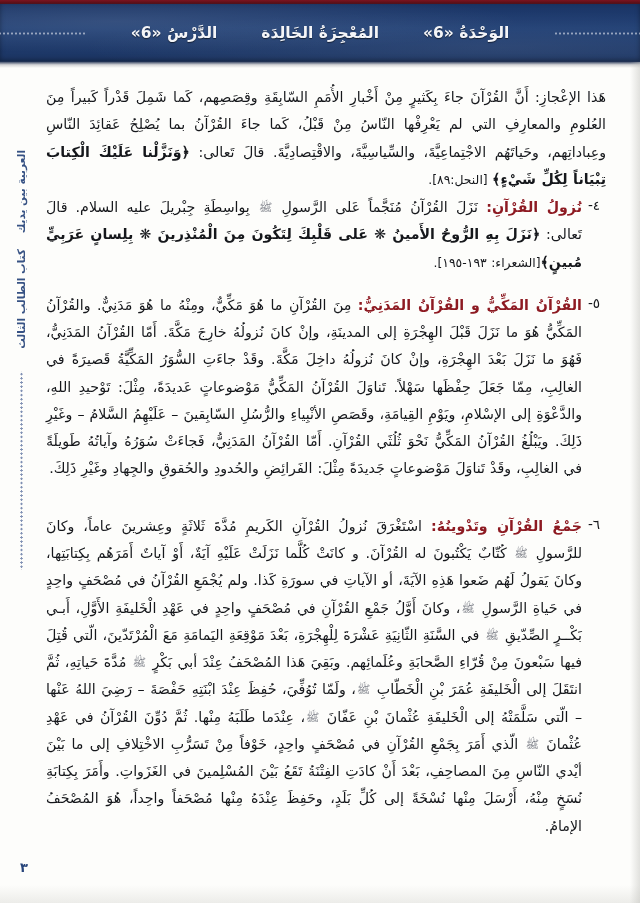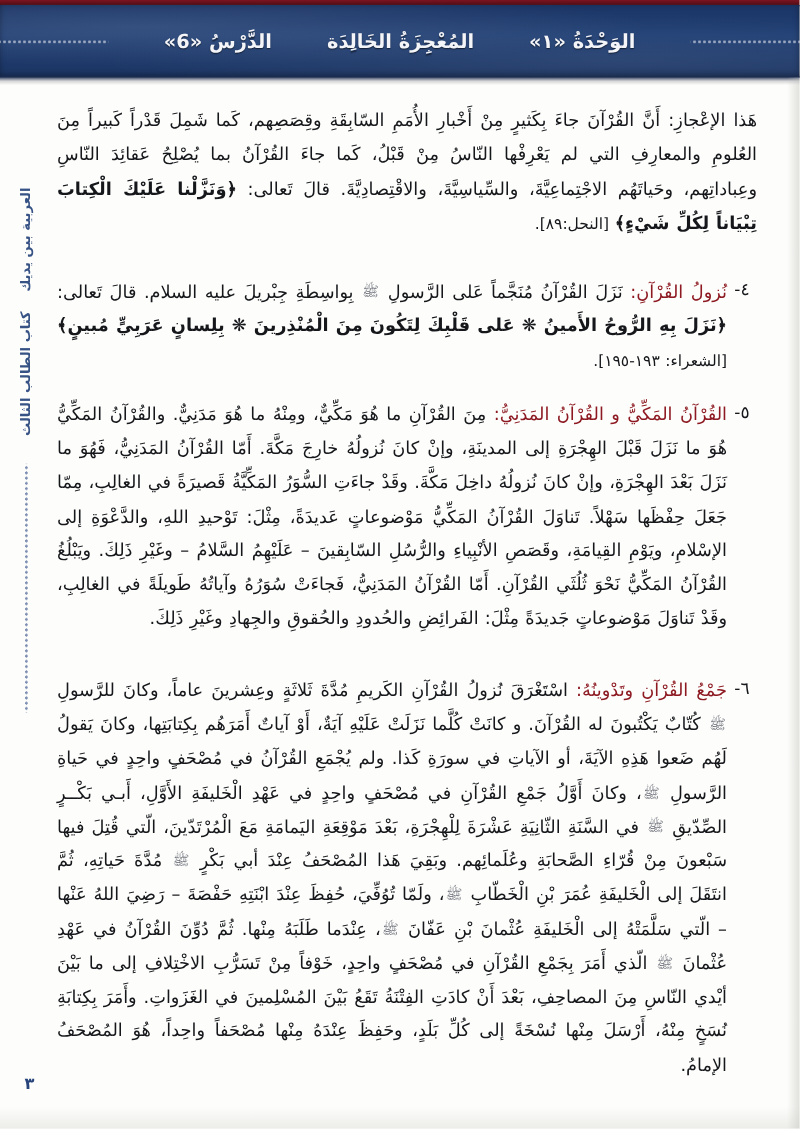--- a/index.html
+++ b/index.html
@@ -108,21 +108,21 @@
     top: 84px;
     right: 34px;
     left: 46px;
     color: #15171b;
   }
   .para {
     font-size: 14.2px;
     line-height: 1.92;
     text-align: justify;
     text-justify: inter-word;
-    margin: 0 0 28px 0;
+    margin: 0 0 1px 0;
     word-spacing: 0.5px;
   }
   .verse { font-weight: bold; }
   .ref { font-size: 12.4px; }
 
   
   .item {
     display: flex;
     flex-direction: row;
     align-items: flex-start;
@@ -139,21 +139,21 @@
   .item-body {
     flex: 1 1 auto;
     font-size: 14.2px;
     line-height: 1.92;
     text-align: justify;
     text-justify: inter-word;
     word-spacing: 0.5px;
   }
   .lead {
     color: #8d1a22;
-    font-weight: normal;
+    font-weight: bold;
     margin-top: 32px;
   }
   .honorific {
     display: inline-block;
     font-size: 11px;
     color: #3a3f4d;
     transform: translateY(-1px);
     padding: 0 1px;
     opacity: 0.8;
   }
@@ -185,21 +185,21 @@
 </head>
 <body>
 
 <div class="page">
 
   <div class="top-edge"></div>
 
   <div class="header-band">
     <div class="header-inner">
       <span class="dots-rule"></span>
-      <span>الوَحْدَةُ «١»</span>
+      <span>الوَحْدَةُ «6»</span>
       <span>المُعْجِزَةُ الخَالِدَة</span>
       <span>الدَّرْسُ «6»</span>
       <span class="dots-rule"></span>
     </div>
   </div>
 
   <div class="spine">
     <div class="spine-text">العربية بين يديك</div>
     <div class="spine-text">كتاب الطالب الثالث</div>
     <div class="spine-dots"></div>

